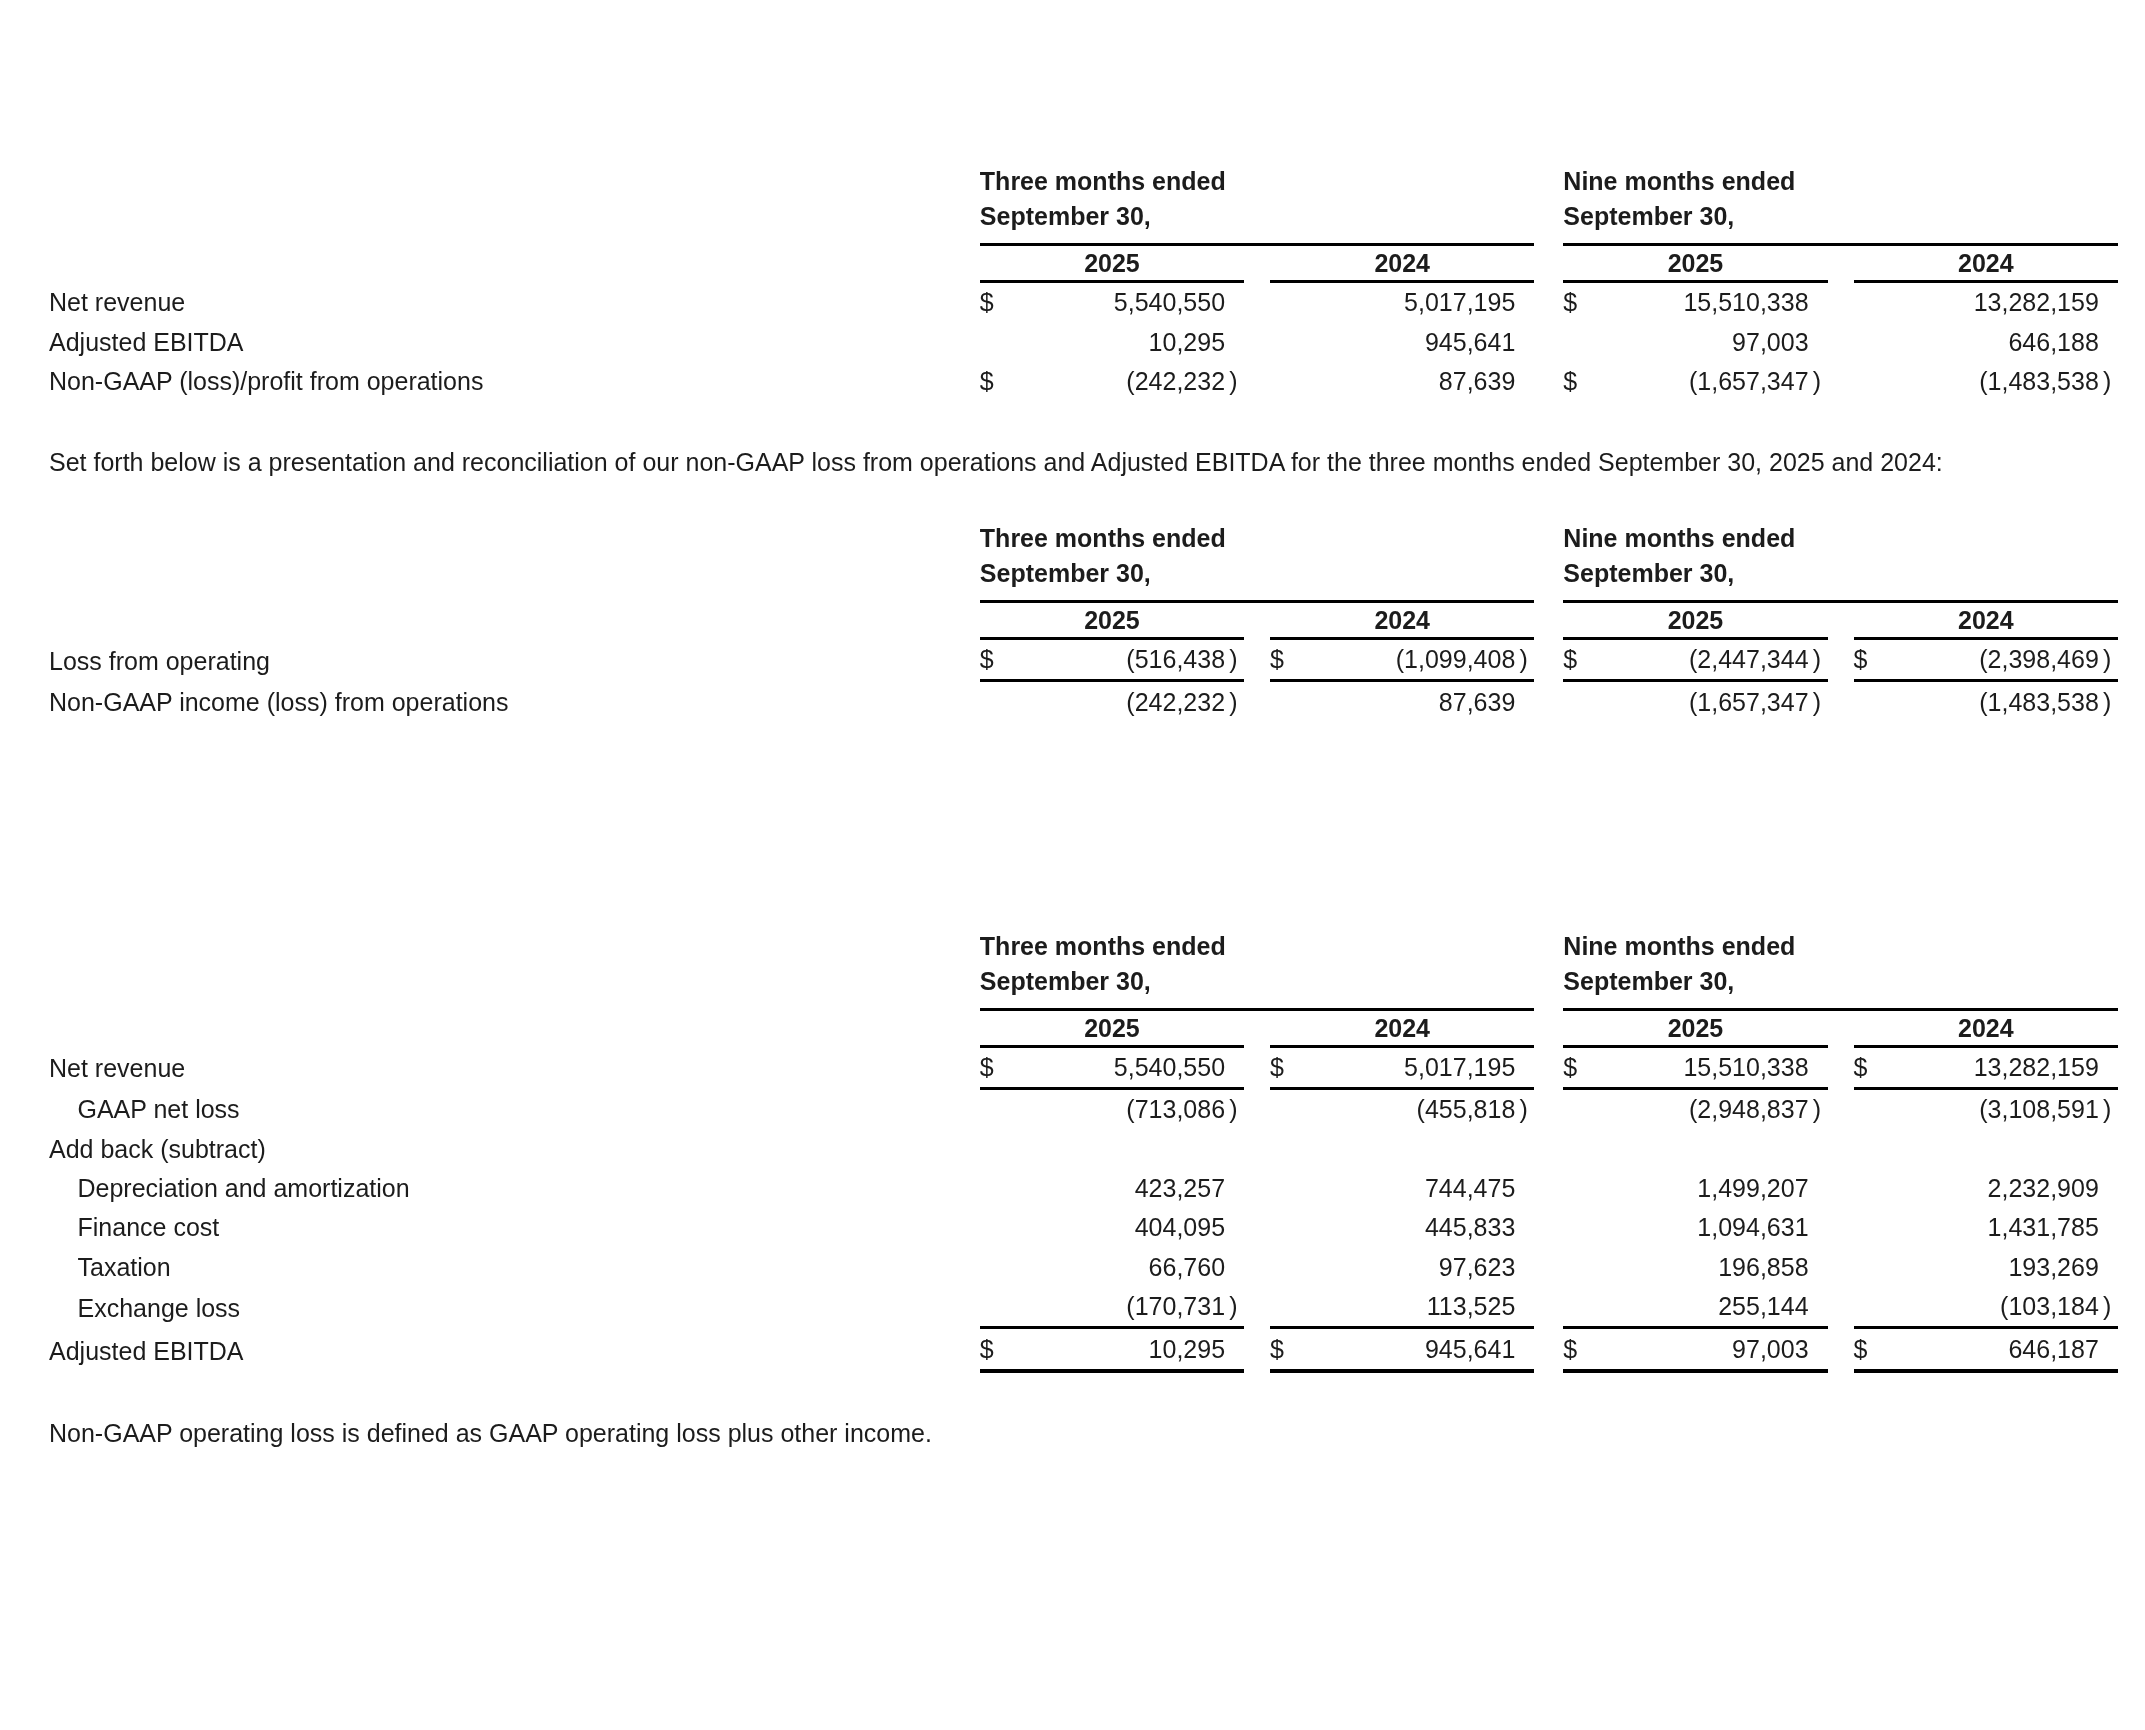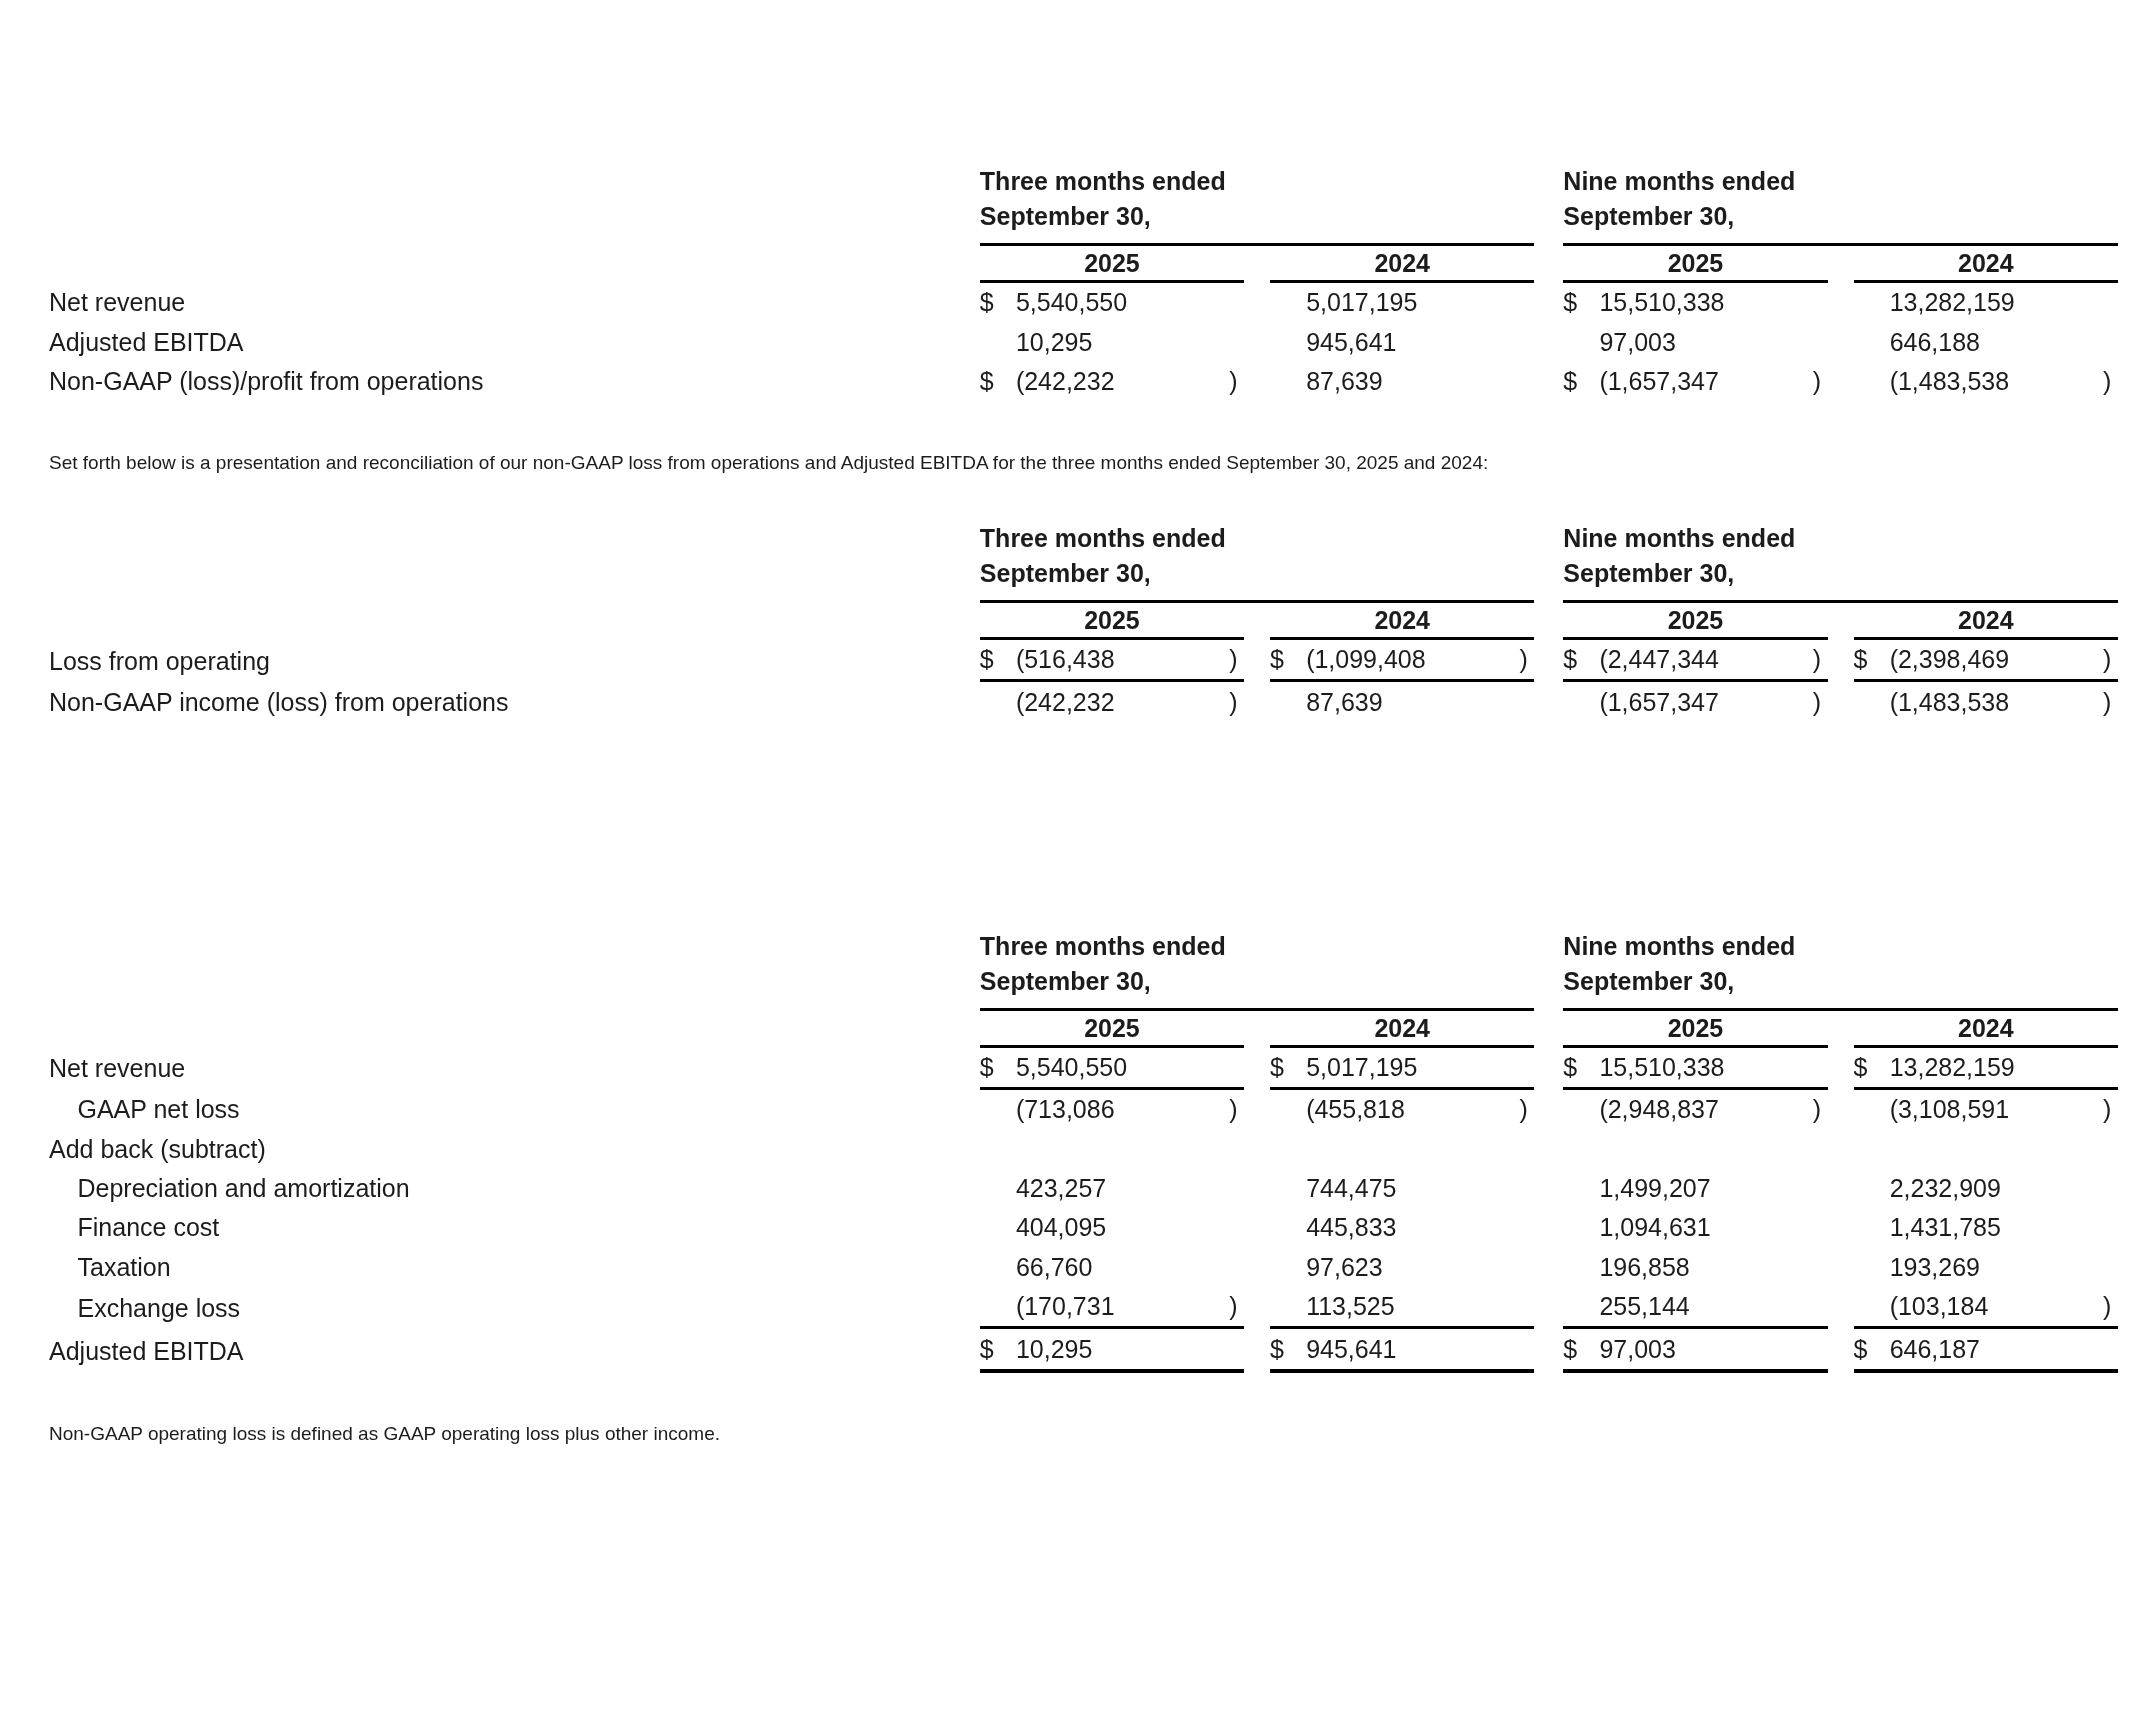--- a/index.html
+++ b/index.html
@@ -36,29 +36,29 @@
   .fin td.yhdr {
     font-weight: 700;
     text-align: center;
     border-bottom: 3.5px solid #000;
     padding-top: 3.5px;
     padding-bottom: 1.7px;
   }
   .fin td.lbl { text-align: left; }
   .fin td.lbl.ind { padding-left: 28.5px; }
   .fin td.d { text-align: left; }
-  .fin td.v { }
+  .fin td.v { text-align: right; }
   .fin td.p { text-align: left; padding-left: 4.3px; }
   .fin tr.rule td.c { border-bottom: 3.5px solid #000; }
   .fin tr.total td.c { border-bottom: 4.3px solid #000; }
 
   .para {
     margin: 43px 0 0 0;
     width: 2074px;
-    font-size: 19px;
+    font-size: 25px;
     line-height: 37px;
   }
   .t2-block { margin-top: 35px; }
   .t3-block { margin-top: 202px; }
   .footnote { margin-top: 42px; }
 </style>
 </head>
 <body>
 
 <div class="page">

